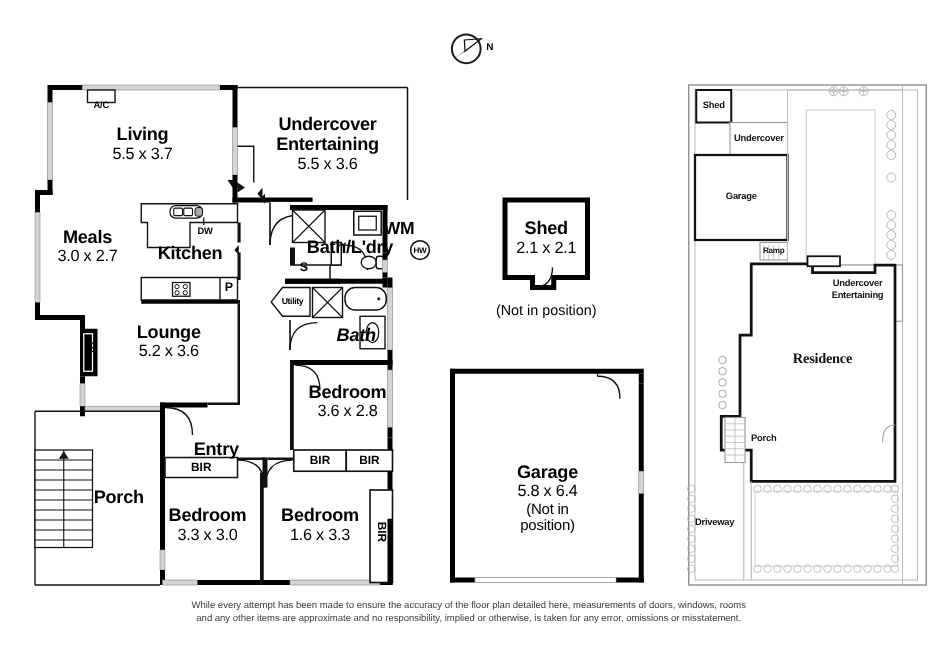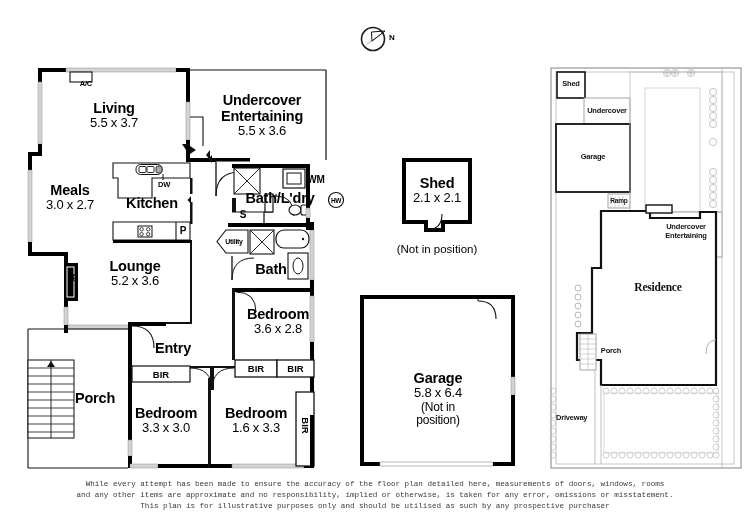--- a/index.html
+++ b/index.html
@@ -17,21 +17,21 @@
   .tiny{position:absolute;font-size:7.5px;font-weight:700;text-align:center;letter-spacing:-0.2px;}
   .tiny2{position:absolute;font-size:6.5px;font-weight:600;text-align:center;letter-spacing:-0.3px;}
   .bir{position:absolute;font-size:9.5px;font-weight:600;text-align:center;letter-spacing:0px;}
   .sitelbl{position:absolute;font-size:7.5px;font-weight:600;text-align:center;letter-spacing:-0.2px;color:#111;}
   .sitelbl.big{font-size:11.5px;font-weight:700;}
   .compassN{position:absolute;font-size:8px;font-weight:700;}
   #disclaimer{
     position:absolute;left:0;top:479px;width:750px;text-align:center;
     font-size:7.6px;line-height:1.42;color:#3a3a3a;font-weight:500;
   }
-  #disclaimer div{white-space:pre;font-family:Liberation Mono, monospace;}
+  #disclaimer div{white-space:pre;}
 </style>
 </head>
 <body>
 
 <svg id="plan" viewBox="0 0 750 530">
 
   <g>
     <circle cx="373" cy="39" r="11.5" fill="none" stroke="#1a1a1a" stroke-width="1.6"></circle>
     <path d="M363 47 L385 31 L372 41 Z" fill="#111"></path>
     <path d="M385 31 L372 41 L371.5 32 Z" fill="none" stroke="#111" stroke-width="1"></path>
@@ -388,25 +388,25 @@
 
 <div class="room" style="left:242px;top:190px;width:76px;">
   <div class="nm">Bath/L'dry</div>
 </div>
 
 <div class="room" style="left:95px;top:258px;width:80px;">
   <div class="nm">Lounge</div>
   <div class="dim">5.2 x 3.6</div>
 </div>
 
-<div class="room" style="left:240px;top:261px;width:62px;">
+<div class="room" style="left:254px;top:261px;width:62px;font-style:italic;">
   <div class="nm">Bath</div>
 </div>
 
-<div class="room" style="left:140px;top:340px;width:66px;">
+<div class="room" style="left:140px;top:352px;width:66px;">
   <div class="nm">Entry</div>
 </div>
 
 <div class="room" style="left:238px;top:306px;width:80px;">
   <div class="nm">Bedroom</div>
   <div class="dim">3.6 x 2.8</div>
 </div>
 
 <div class="room" style="left:62px;top:390px;width:66px;">
   <div class="nm">Porch</div>
@@ -427,24 +427,24 @@
   <div class="dim">2.1 x 2.1</div>
 </div>
 <div class="txt" style="left:391px;top:243px;width:92px;text-align:center;font-size:11.5px;">(Not in position)</div>
 
 <div class="room" style="left:398px;top:370px;width:80px;">
   <div class="nm">Garage</div>
   <div class="dim">5.8 x 6.4</div>
   <div class="sub">(Not in position)</div>
 </div>
 
-<div class="tiny" style="left:70px;top:79px;width:22px;text-align:right;">A/C</div>
+<div class="tiny" style="left:70px;top:79px;width:22px;">A/C</div>
 <div class="tiny" style="left:154px;top:180px;width:20px;">DW</div>
 <div class="tiny" style="left:176px;top:225px;width:14px;font-size:10px;">P</div>
-<div class="tiny" style="left:307px;top:174px;width:18px;font-size:10px;">WM</div>
+<div class="tiny" style="left:307px;top:174px;width:18px;font-size:14px;">WM</div>
 <div class="tiny2" style="left:328px;top:197px;width:16px;">HW</div>
 <div class="tiny" style="left:236px;top:209px;width:14px;font-size:10px;">S</div>
 <div class="tiny2" style="left:221px;top:238px;width:26px;font-size:7px;">Utility</div>
 <div class="tiny2" style="left:66px;top:274px;width:14px;transform:rotate(90deg);transform-origin:center;">FP</div>
 
 <div class="bir" style="left:132px;top:369px;width:58px;">BIR</div>
 <div class="bir" style="left:235px;top:363px;width:42px;">BIR</div>
 <div class="bir" style="left:277px;top:363px;width:37px;">BIR</div>
 <div class="bir" style="left:296px;top:420px;width:18px;transform:rotate(90deg);transform-origin:center;">BIR</div>
 
@@ -454,14 +454,13 @@
 <div class="sitelbl" style="left:608px;top:197px;width:22px;font-size:6.5px;">Ramp</div>
 <div class="sitelbl" style="left:650px;top:222px;width:72px;white-space:pre-line;line-height:1.25;">Undercover
 Entertaining</div>
 <div class="sitelbl big" style="left:608px;top:281px;width:100px;font-family:Liberation Serif, serif;">Residence</div>
 <div class="sitelbl" style="left:597px;top:346px;width:28px;">Porch</div>
 <div class="sitelbl" style="left:556px;top:413px;width:28px;">Driveway</div>
 
 <div id="disclaimer">
   <div>While every attempt has been made to ensure the accuracy of the floor plan detailed here, measurements of doors, windows, rooms</div>
   <div>and any other items are approximate and no responsibility, implied or otherwise, is taken for any error, omissions or misstatement.</div>
-  <div>This plan is for illustrative purposes only and should be utilised as such by any prospective purchaser</div>
 </div>
 
 </body></html>

